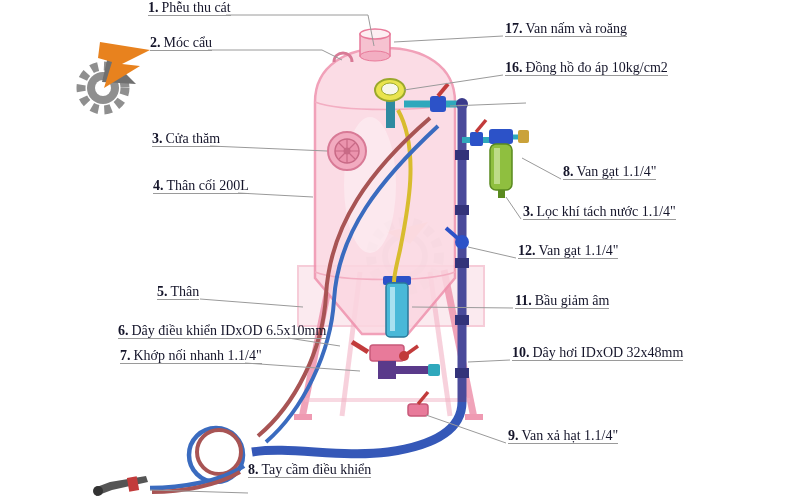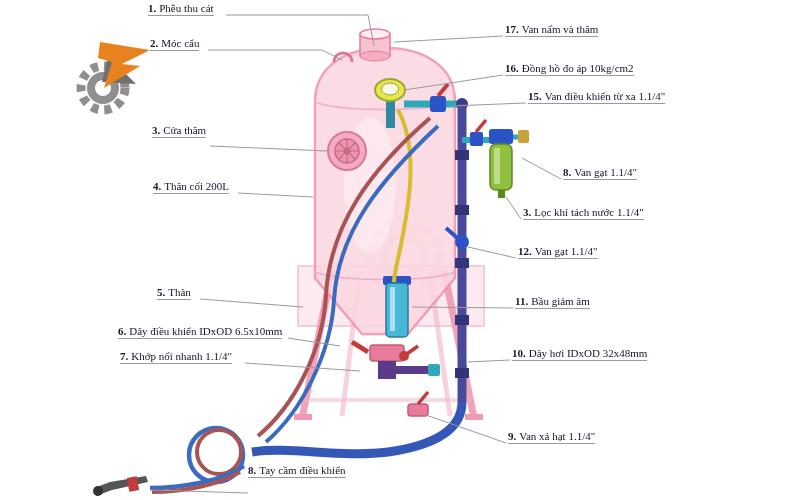--- a/index.html
+++ b/index.html
@@ -3,21 +3,21 @@
 <meta charset="utf-8">
 <style>
   html,body{margin:0;padding:0;}
   .canvas{
     position:relative;width:800px;height:500px;background:#ffffff;overflow:hidden;
     font-family:"Liberation Serif", serif;
   }
   .machine-svg{position:absolute;left:0;top:0;}
   .label{
     position:absolute;
-    font-size:11px;line-height:12px;height:13px;
+    font-size:14px;line-height:12px;height:13px;
     color:#15152a;white-space:nowrap;
     border-bottom:1px solid #9a9a9a;
     padding-bottom:0;
   }
   .label b{margin-right:3px;font-weight:bold;}
 </style>
 </head>
 <body>
 
 <div class="canvas">
@@ -171,30 +171,29 @@
       <path d="M521,219 L506,197"></path>
       <path d="M561,179 L522,158"></path>
       <path d="M526,103 L450,106"></path>
       <path d="M503,75 L404,90"></path>
       <path d="M503,36 L394,42"></path>
     </g>
   </svg>
 
   <div class="label" style="left:148px;top:2px"><b>1.</b><span>Phễu thu cát</span></div>
   <div class="label" style="left:150px;top:37px"><b>2.</b><span>Móc cẩu</span></div>
-  <div class="label" style="left:152px;top:124px"><b>3.</b><span>Cửa thăm</span></div>
+  <div class="label" style="left:152px;top:133px"><b>3.</b><span>Cửa thăm</span></div>
   <div class="label" style="left:153px;top:180px"><b>4.</b><span>Thân cối 200L</span></div>
   <div class="label" style="left:157px;top:286px"><b>5.</b><span>Thân</span></div>
   <div class="label" style="left:118px;top:325px"><b>6.</b><span>Dây điều khiển IDxOD 6.5x10mm</span></div>
   <div class="label" style="left:120px;top:350px"><b>7.</b><span>Khớp nối nhanh 1.1/4"</span></div>
   <div class="label" style="left:248px;top:464px"><b>8.</b><span>Tay cầm điều khiển</span></div>
 
   <div class="label" style="left:508px;top:430px"><b>9.</b><span>Van xả hạt 1.1/4"</span></div>
   <div class="label" style="left:512px;top:347px"><b>10.</b><span>Dây hơi IDxOD 32x48mm</span></div>
   <div class="label" style="left:515px;top:295px"><b>11.</b><span>Bầu giảm âm</span></div>
   <div class="label" style="left:518px;top:245px"><b>12.</b><span>Van gạt 1.1/4"</span></div>
   <div class="label" style="left:523px;top:206px"><b>3.</b><span>Lọc khí tách nước 1.1/4"</span></div>
   <div class="label" style="left:563px;top:166px"><b>8.</b><span>Van gạt 1.1/4"</span></div>
-  <div class="label" style="left:528px;top:90px"><b>15.</b><span>Van điều khiển từ xa 1.1/4"</span></div>
   <div class="label" style="left:505px;top:62px"><b>16.</b><span>Đồng hồ đo áp 10kg/cm2</span></div>
-  <div class="label" style="left:505px;top:23px"><b>17.</b><span>Van nấm và thăm</span></div>
+  <div class="label" style="left:505px;top:23px"><b>17.</b><span>Van nấm và roăng</span></div>
 
 </div>
 
 </body></html>

